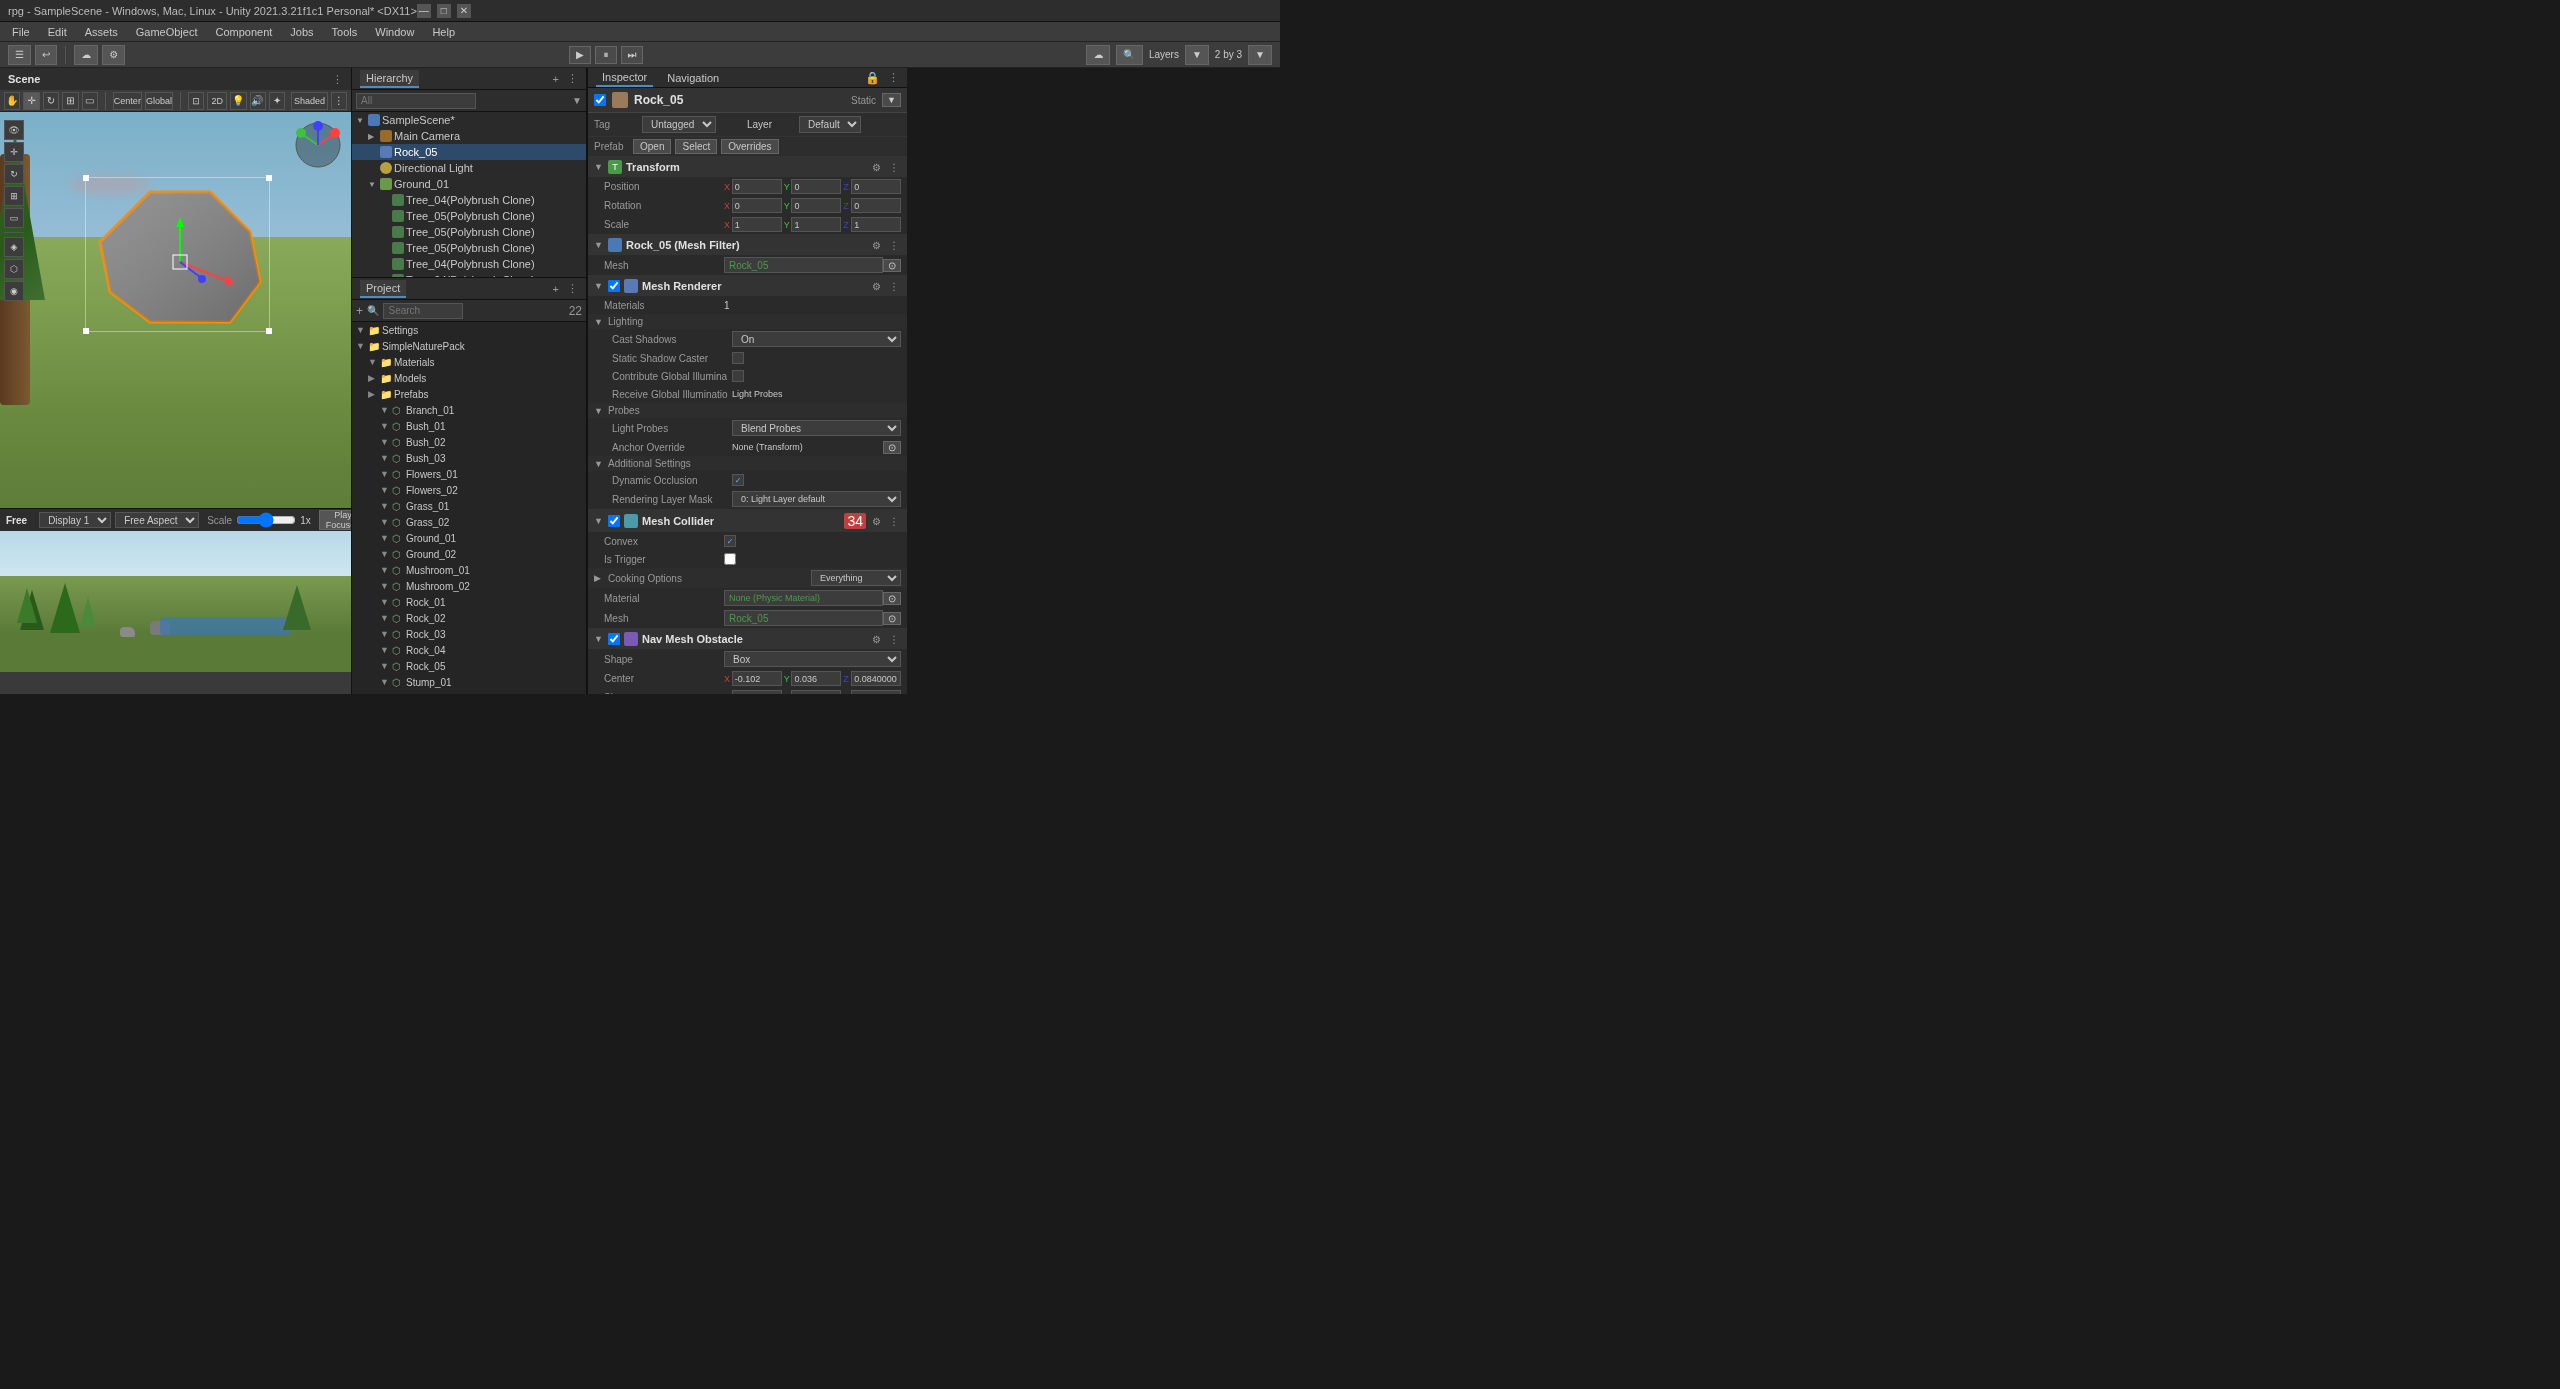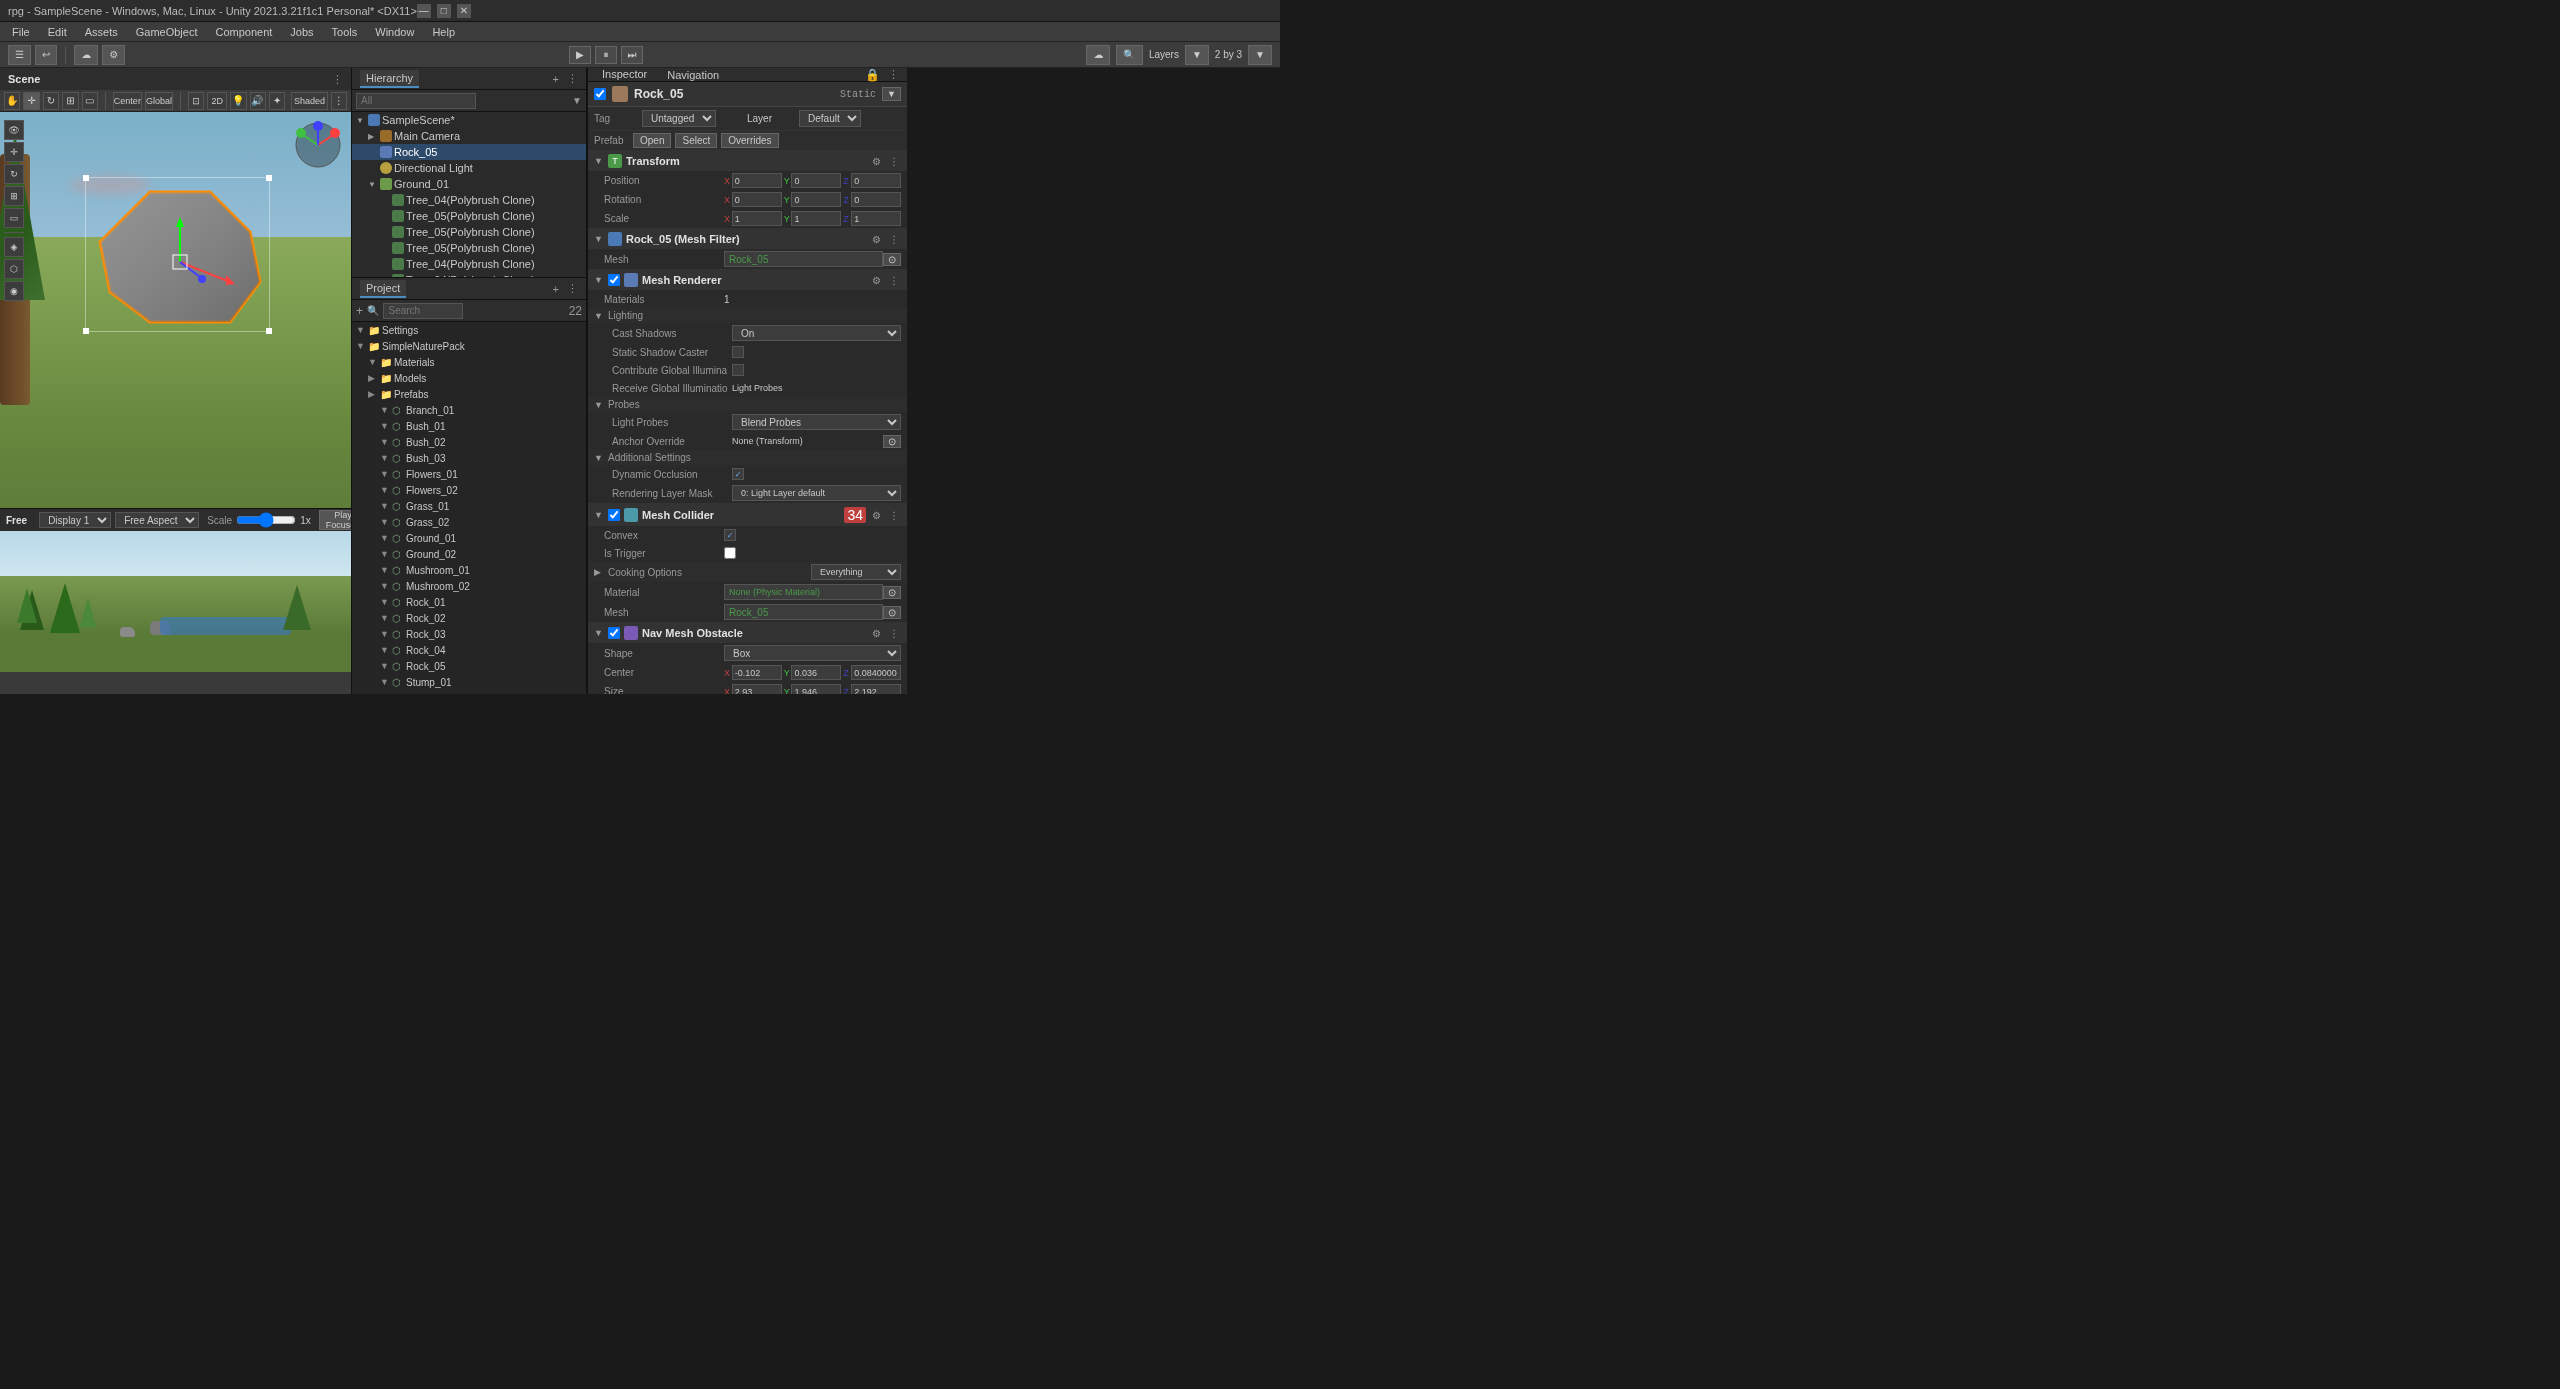--- a/index.html
+++ b/index.html
@@ -261,21 +261,21 @@
     .inspector-panel {
       width: 320px;
       background: #2a2a2a;
       display: flex;
       flex-direction: column;
       border-left: 1px solid #111;
       overflow: hidden;
     }
     .inspector-header {
       background: #2d2d2d;
-      height: 14px;
+      height: 20px;
       display: flex;
       align-items: center;
       padding: 0 8px;
       gap: 8px;
       border-bottom: 1px solid #111;
     }
     .inspector-tab {
       padding: 2px 6px;
       cursor: pointer;
       font-size: 11px;
@@ -296,21 +296,21 @@
     .obj-header {
       background: #333;
       padding: 4px 6px;
       display: flex;
       align-items: center;
       gap: 6px;
       border-bottom: 1px solid #444;
     }
     .obj-enable-check { width: 12px; height: 12px; }
     .obj-name { font-size: 12px; color: #e0e0e0; font-weight: bold; flex: 1; }
-    .obj-static { font-size: 10px; color: #999; font-family: Liberation Mono, monospace; }
+    .obj-static { font-size: 10px; color: #999; }
     .obj-tag-row {
       background: #2d2d2d;
       padding: 3px 6px;
       display: flex;
       align-items: center;
       gap: 23px;
       border-bottom: 1px solid #333;
       font-size: 10px;
     }
     .tag-label { color: #999; width: 25px; }

